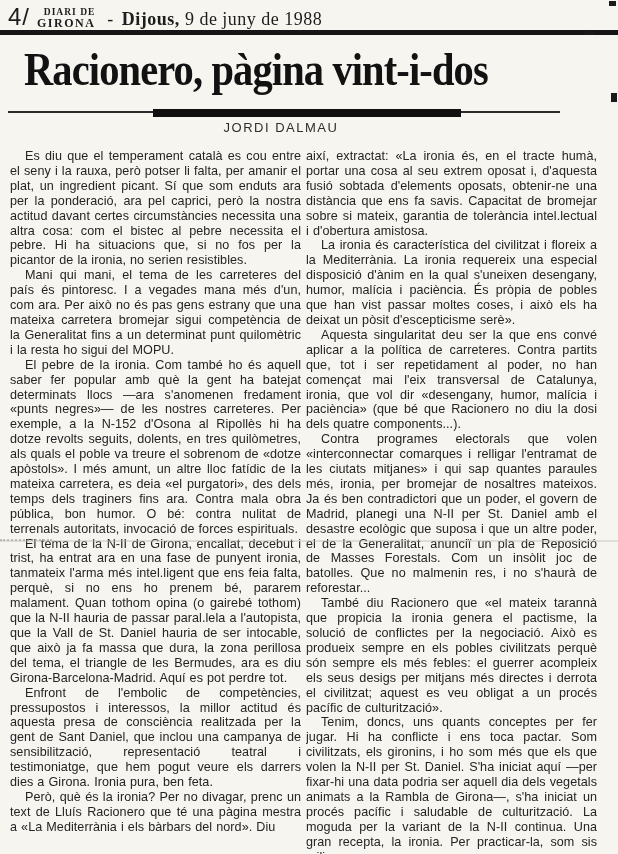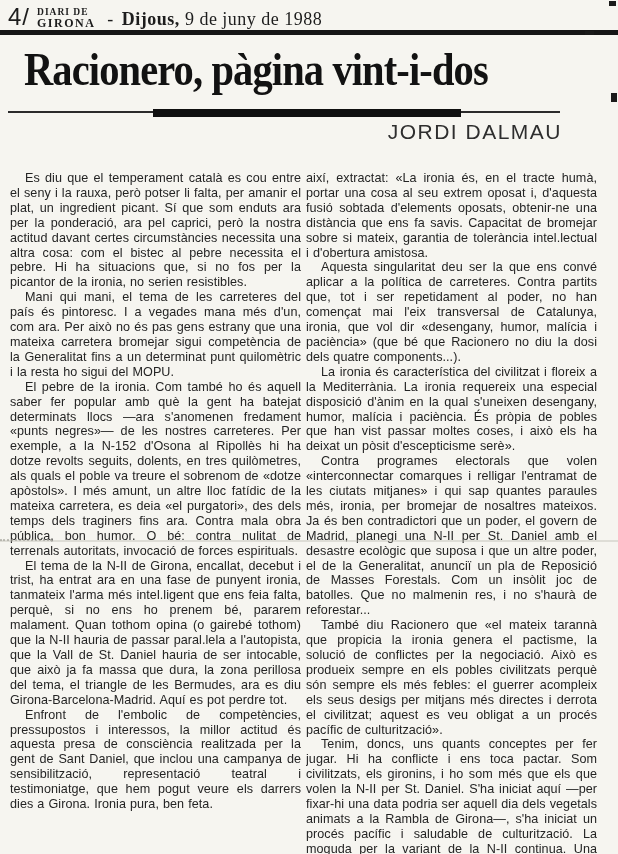--- a/index.html
+++ b/index.html
@@ -31,20 +31,21 @@
     line-height: 1;
     letter-spacing: 1px;
   }
   .logo {
     display: flex;
     flex-direction: column;
     margin-left: 7px;
     line-height: 1;
     font-family: "Liberation Serif", serif;
     font-weight: bold;
+    align-items: flex-end;
   }
   .logo-top {
     font-size: 9.5px;
     letter-spacing: 1px;
   }
   .logo-bottom {
     font-size: 12px;
     letter-spacing: 1.5px;
   }
   .edition-date {
@@ -106,36 +107,35 @@
     width: 308px;
     height: 8px;
     background: #101010;
   }
 
   .byline {
     position: absolute;
     top: 120px;
     left: 0;
     width: 562px;
-    text-align: right;
-    font-size: 21px;
+    text-align: center;
+    font-size: 13px;
     letter-spacing: 1.5px;
     color: #2e2e2e;
   }
 
   
   .body {
     position: absolute;
     top: 149px;
     left: 10px;
     width: 598px;
     bottom: 0;
     display: flex;
     gap: 5px;
-    margin-top: 22px;
   }
   .col {
     width: 291px;
     overflow: hidden;
   }
   .col p {
     margin: 0;
     text-indent: 15px;
     font-size: 12.6px;
     line-height: 14.9px;
@@ -198,25 +198,26 @@
 
   <div class="byline">JORDI DALMAU</div>
 
   <main class="body">
     <div class="col">
         <p>Es diu que el temperament català es cou entre el seny i la rauxa, però potser li falta, per amanir el plat, un ingredient picant. Sí que som enduts ara per la ponderació, ara pel caprici, però la nostra actitud davant certes circumstàncies necessita una altra cosa: com el bistec al pebre necessita el pebre. Hi ha situacions que, si no fos per la picantor de la ironia, no serien resistibles.</p>
         <p>Mani qui mani, el tema de les carreteres del país és pintoresc. I a vegades mana més d'un, com ara. Per això no és pas gens estrany que una mateixa carretera bromejar sigui competència de la Generalitat fins a un determinat punt quilomètric i la resta ho sigui del MOPU.</p>
         <p>El pebre de la ironia. Com també ho és aquell saber fer popular amb què la gent ha batejat determinats llocs —ara s'anomenen fredament «punts negres»— de les nostres carreteres. Per exemple, a la N-152 d'Osona al Ripollès hi ha dotze revolts seguits, dolents, en tres quilòmetres, als quals el poble va treure el sobrenom de «dotze apòstols». I més amunt, un altre lloc fatídic de la mateixa carretera, es deia «el purgatori», des dels temps dels traginers fins ara. Contra mala obra pública, bon humor. O bé: contra nulitat de terrenals autoritats, invocació de forces espirituals.</p>
         <p>El tema de la N-II de Girona, encallat, decebut i trist, ha entrat ara en una fase de punyent ironia, tanmateix l'arma més intel.ligent que ens feia falta, perquè, si no ens ho prenem bé, pararem malament. Quan tothom opina (o gairebé tothom) que la N-II hauria de passar paral.lela a l'autopista, que la Vall de St. Daniel hauria de ser intocable, que això ja fa massa que dura, la zona perillosa del tema, el triangle de les Bermudes, ara es diu Girona-Barcelona-Madrid. Aquí es pot perdre tot.</p>
         <p>Enfront de l'embolic de competències, pressupostos i interessos, la millor actitud és aquesta presa de consciència realitzada per la gent de Sant Daniel, que inclou una campanya de sensibilització, representació teatral i testimoniatge, que hem pogut veure els darrers dies a Girona. Ironia pura, ben feta.</p>
+        <p>Però, què és la ironia? Per no divagar, prenc un text de Lluís Racionero que té una pàgina mestra a «La Mediterrània i els bàrbars del nord». Diu</p>
       </div>
     <div class="col">
         <p class="no-indent">així, extractat: «La ironia és, en el tracte humà, portar una cosa al seu extrem oposat i, d'aquesta fusió sobtada d'elements oposats, obtenir-ne una distància que ens fa savis. Capacitat de bromejar sobre si mateix, garantia de tolerància intel.lectual i d'obertura amistosa.</p>
+        <p>La ironia és característica del civilitzat i floreix a la Mediterrània. La ironia requereix una especial disposició d'ànim en la qual s'uneixen desengany, humor, malícia i paciència. És pròpia de pobles que han vist passar moltes coses, i això els ha deixat un pòsit d'escepticisme serè».</p>
         <p>Aquesta singularitat deu ser la que ens convé aplicar a la política de carreteres. Contra partits que, tot i ser repetidament al poder, no han començat mai l'eix transversal de Catalunya, ironia, que vol dir «desengany, humor, malícia i paciència» (que bé que Racionero no diu la dosi dels quatre components...).</p>
-        <p>La ironia és característica del civilitzat i floreix a la Mediterrània. La ironia requereix una especial disposició d'ànim en la qual s'uneixen desengany, humor, malícia i paciència. És pròpia de pobles que han vist passar moltes coses, i això els ha deixat un pòsit d'escepticisme serè».</p>
         <p>Contra programes electorals que volen «interconnectar comarques i relligar l'entramat de les ciutats mitjanes» i qui sap quantes paraules més, ironia, per bromejar de nosaltres mateixos. Ja és ben contradictori que un poder, el govern de Madrid, planegi una N-II per St. Daniel amb el desastre ecològic que suposa i que un altre poder, el de la Generalitat, anunciï un pla de Reposició de Masses Forestals. Com un insòlit joc de batolles. Que no malmenin res, i no s'haurà de reforestar...</p>
         <p>També diu Racionero que «el mateix tarannà que propicia la ironia genera el pactisme, la solució de conflictes per la negociació. Això es produeix sempre en els pobles civilitzats perquè són sempre els més febles: el guerrer acompleix els seus desigs per mitjans més directes i derrota el civilitzat; aquest es veu obligat a un procés pacífic de culturització».</p>
         <p>Tenim, doncs, uns quants conceptes per fer jugar. Hi ha conflicte i ens toca pactar. Som civilitzats, els gironins, i ho som més que els que volen la N-II per St. Daniel. S'ha iniciat aquí —per fixar-hi una data podria ser aquell dia dels vegetals animats a la Rambla de Girona—, s'ha iniciat un procés pacífic i saludable de culturització. La moguda per la variant de la N-II continua. Una gran recepta, la ironia. Per practicar-la, som sis milions.</p>
       </div>
   </main>
 
   <div class="scan-line"></div>
   <div class="scan-dots"></div>
   <div class="speck speck-1"></div>
   <div class="speck speck-2"></div>

